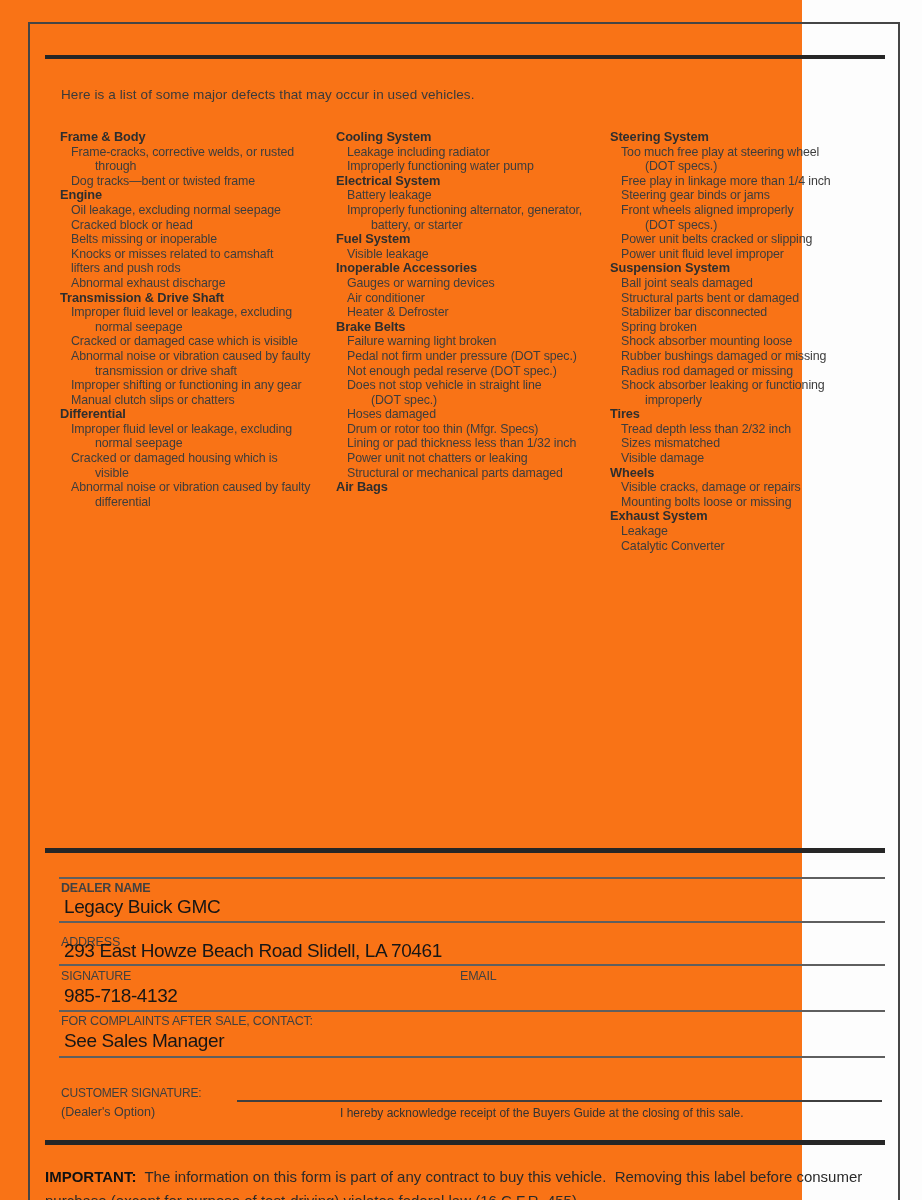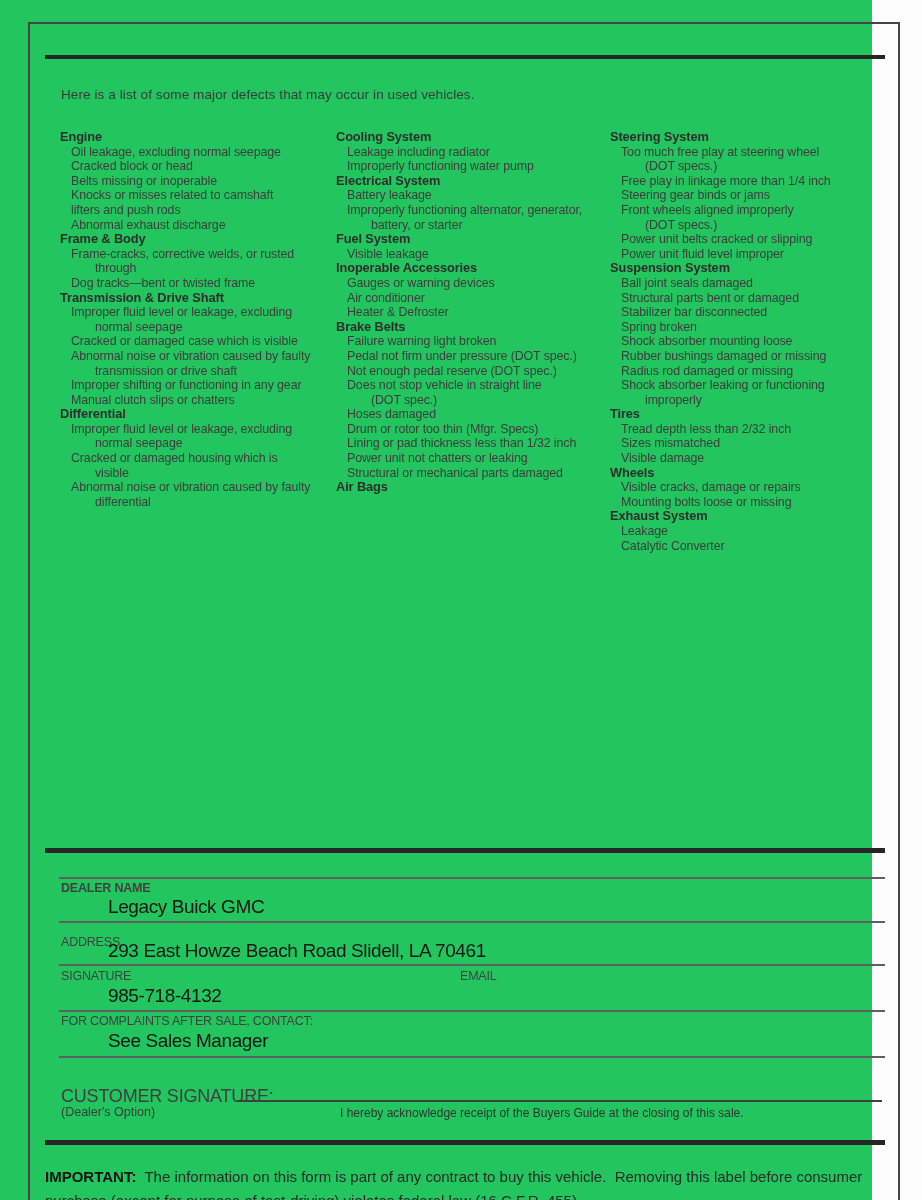--- a/index.html
+++ b/index.html
@@ -1,21 +1,21 @@
 <!DOCTYPE html>
 <html><head>
 <meta charset="utf-8">
 <style>
   html,body{margin:0;padding:0;}
   body{
     width:922px;height:1200px;overflow:hidden;background:#fdfdfd;
     font-family:"Liberation Sans", sans-serif;
     -webkit-font-smoothing:antialiased;
   }
-  .page{position:relative;width:872px;height:1200px;background:#22c55e;}
+  .page{position:relative;width:802px;height:1200px;background:#f97316;}
   .outer-border{
     position:absolute;left:28px;top:22px;width:868px;height:1240px;
     border:2px solid #454545;background:transparent;
   }
   .rule-thick{position:absolute;left:45px;width:840px;height:4px;background:#262626;}
   .intro{
     position:absolute;left:61px;top:87px;font-size:13.5px;color:#3a3a3a;letter-spacing:0.1px;
   }
   
   .defect-col{position:absolute;top:130px;width:280px;}
@@ -26,22 +26,22 @@
     font-size:12.8px;font-weight:bold;color:#2e2e2e;line-height:14.6px;margin-top:0;
     letter-spacing:-0.1px;
   }
   .defect-col .defect-section:first-child .defect-section-title{margin-top:0;}
   .defect-line{font-size:12.4px;color:#3d3d3d;line-height:14.6px;white-space:nowrap;letter-spacing:-0.1px;}
   .defect-line.i1{padding-left:11px;}
   .defect-line.i2{padding-left:35px;}
   
   .frule{position:absolute;left:59px;width:826px;height:2px;background:#5f5f5f;}
   .flabel{position:absolute;left:61px;font-size:12.5px;color:#414141;letter-spacing:-0.2px;}
-  .fvalue{position:absolute;left:64px;font-size:19px;color:#161616;letter-spacing:-0.4px;margin-left:44px;}
-  .sig-label{position:absolute;left:61px;font-size:18px;color:#3f3f3f;letter-spacing:-0.2px;}
+  .fvalue{position:absolute;left:64px;font-size:19px;color:#161616;letter-spacing:-0.4px;}
+  .sig-label{position:absolute;left:61px;font-size:12px;color:#3f3f3f;letter-spacing:-0.2px;}
   .sig-line{position:absolute;height:2px;background:#3f3f3f;}
   .sig-sub{position:absolute;left:61px;font-size:12.5px;color:#3b3b3b;}
   .ack-text{position:absolute;left:340px;font-size:12px;color:#333333;}
   .important{
     position:absolute;left:45px;top:1150px;width:838px;
     font-size:15px;line-height:23.5px;color:#2a2a2a;white-space:pre-wrap;
   }
   .important b{color:#111111;}
 </style>
 </head>
@@ -50,34 +50,34 @@
 <div class="page">
 
   <div class="outer-border"></div>
 
   <div class="rule-thick" style="top:55px;"></div>
 
   <div class="intro">Here is a list of some major defects that may occur in used vehicles.</div>
 
   <div id="defect-columns">
       <div class="defect-col">
+        <div class="defect-section">
+          <div class="defect-section-title">Frame &amp; Body</div>
+          <div class="defect-line i1">Frame-cracks, corrective welds, or rusted</div>
+          <div class="defect-line i2">through</div>
+          <div class="defect-line i1">Dog tracks—bent or twisted frame</div>
+        </div>
         <div class="defect-section">
           <div class="defect-section-title">Engine</div>
           <div class="defect-line i1">Oil leakage, excluding normal seepage</div>
           <div class="defect-line i1">Cracked block or head</div>
           <div class="defect-line i1">Belts missing or inoperable</div>
           <div class="defect-line i1">Knocks or misses related to camshaft</div>
           <div class="defect-line i1">lifters and push rods</div>
           <div class="defect-line i1">Abnormal exhaust discharge</div>
-        </div>
-        <div class="defect-section">
-          <div class="defect-section-title">Frame &amp; Body</div>
-          <div class="defect-line i1">Frame-cracks, corrective welds, or rusted</div>
-          <div class="defect-line i2">through</div>
-          <div class="defect-line i1">Dog tracks—bent or twisted frame</div>
         </div>
         <div class="defect-section">
           <div class="defect-section-title">Transmission &amp; Drive Shaft</div>
           <div class="defect-line i1">Improper fluid level or leakage, excluding</div>
           <div class="defect-line i2">normal seepage</div>
           <div class="defect-line i1">Cracked or damaged case which is visible</div>
           <div class="defect-line i1">Abnormal noise or vibration caused by faulty</div>
           <div class="defect-line i2">transmission or drive shaft</div>
           <div class="defect-line i1">Improper shifting or functioning in any gear</div>
           <div class="defect-line i1">Manual clutch slips or chatters</div>

